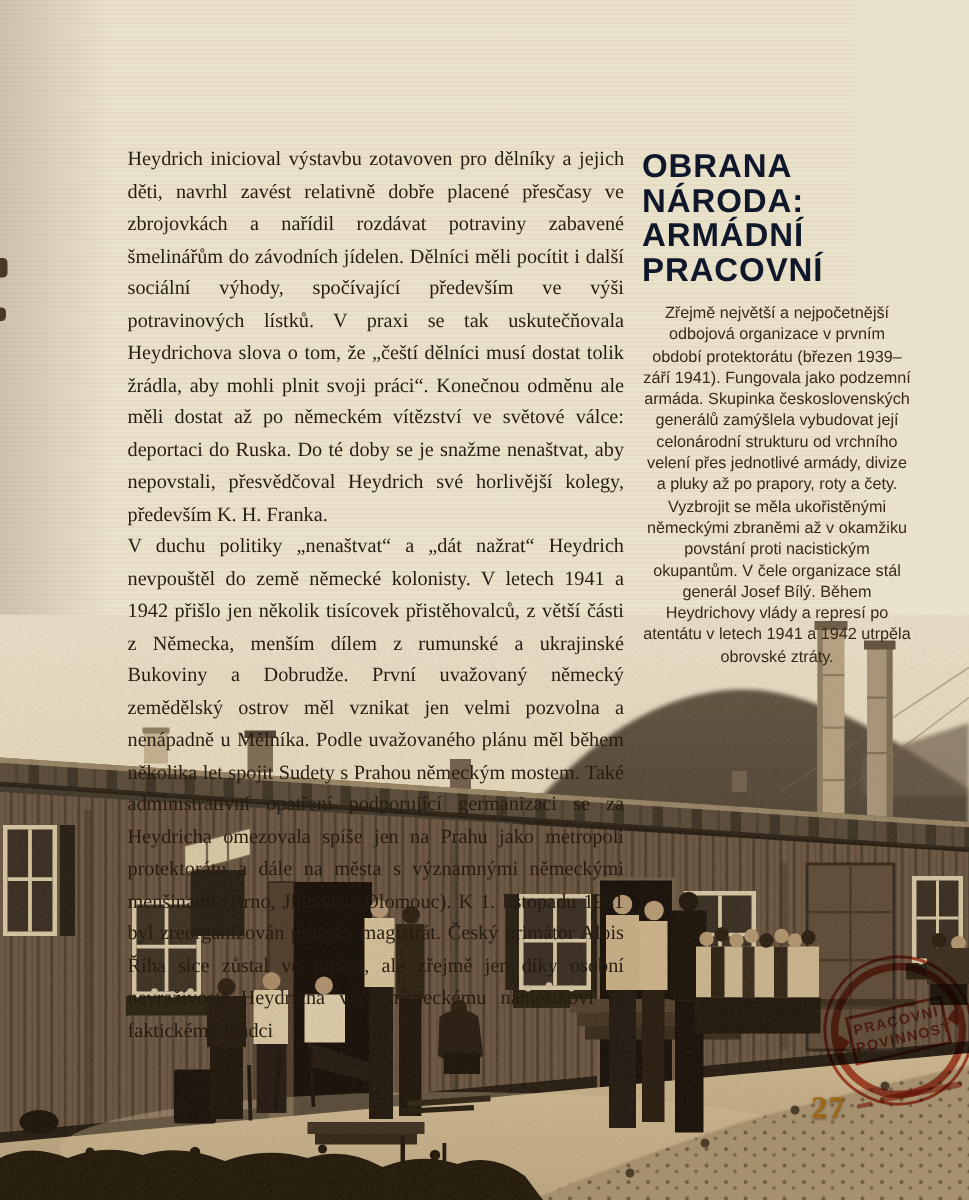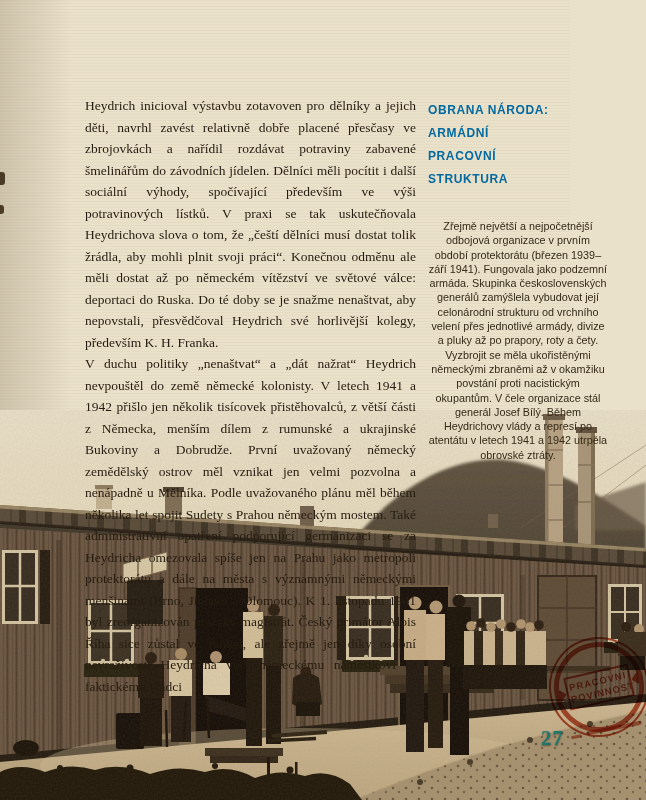--- a/index.html
+++ b/index.html
@@ -15,21 +15,21 @@
 
   
   .article{position:absolute;left:85px;top:95px;width:331px;z-index:3;
     font-family:"Liberation Serif",serif;font-size:13.5px;line-height:21.5px;
     color:#261c10;text-align:justify;}
   .article p{margin:0;}
 
   
   .sidebar{position:absolute;left:428px;top:99px;width:180px;z-index:3;}
   .sidebar-title{font-family:"Liberation Sans",sans-serif;font-weight:700;
-    font-size:12px;line-height:23px;letter-spacing:0.6px;color:#0369a1;margin:0 0 28px 0;}
+    font-size:22px;line-height:23px;letter-spacing:0.6px;color:#0f172a;margin:0 0 11px 0;}
   .sidebar-title span{display:block;}
   .sidebar-body{font-family:"Liberation Sans",sans-serif;font-size:10.8px;line-height:14.3px;
     color:#362a18;text-align:center;}
 
   
   .photo{position:absolute;left:0;top:410px;width:646px;height:390px;z-index:2;}
 
   
   .stamp{position:absolute;left:549px;top:637px;width:100px;height:100px;z-index:4;
     transform:rotate(-13deg);color:#c0492b;mix-blend-mode:multiply;opacity:0.92;}
@@ -44,42 +44,41 @@
   .stamp-diamond.left{left:7px;}
   .stamp-diamond.right{right:7px;}
   .stamp-smear{position:absolute;left:586px;top:726px;width:56px;height:4px;background:#c0492b;
     transform:rotate(-11deg);border-radius:2px;opacity:.7;mix-blend-mode:multiply;z-index:4;}
   .stamp-smear::after{content:"";position:absolute;left:-16px;top:2px;width:11px;height:3px;
     background:#c0492b;border-radius:2px;}
 
   
   .page-number{position:absolute;left:541px;top:726px;z-index:5;
     font-family:"Liberation Serif",serif;font-weight:700;font-size:21px;letter-spacing:1px;
-    color:#0f766e;opacity:.9;text-shadow:0 1px 2px rgba(30,20,8,0.55);}
+    color:#a16207;opacity:.9;text-shadow:0 1px 2px rgba(30,20,8,0.55);}
 </style>
 </head>
 <body>
 
 <div id="page">
   <div class="paper-texture"></div>
   <div class="binding-shadow"></div>
   <div class="speck s1"></div>
   <div class="speck s2"></div>
 
   <div class="article">
     <p>Heydrich inicioval výstavbu zotavoven pro dělníky a jejich děti, navrhl zavést relativně dobře placené přesčasy ve zbrojovkách a nařídil rozdávat potraviny zabavené šmelinářům do závodních jídelen. Dělníci měli pocítit i další sociální výhody, spočívající především ve výši potravinových lístků. V praxi se tak uskutečňovala Heydrichova slova o tom, že „čeští dělníci musí dostat tolik žrádla, aby mohli plnit svoji práci“. Konečnou odměnu ale měli dostat až po německém vítězství ve světové válce: deportaci do Ruska. Do té doby se je snažme nenaštvat, aby nepovstali, přesvědčoval Heydrich své horlivější kolegy, především K. H. Franka.</p>
     <p>V duchu politiky „nenaštvat“ a „dát nažrat“ Heydrich nevpouštěl do země německé kolonisty. V letech 1941 a 1942 přišlo jen několik tisícovek přistěhovalců, z větší části z Německa, menším dílem z rumunské a ukrajinské Bukoviny a Dobrudže. První uvažovaný německý zemědělský ostrov měl vznikat jen velmi pozvolna a nenápadně u Mělníka. Podle uvažovaného plánu měl během několika let spojit Sudety s Prahou německým mostem. Také administrativní opatření podporující germanizaci se za Heydricha omezovala spíše jen na Prahu jako metropoli protektorátu a dále na města s významnými německými menšinami (Brno, Jihlavu a Olomouc). K 1. listopadu 1941 byl zreorganizován pražský magistrát. Český primátor Alois Říha sice zůstal ve funkci, ale zřejmě jen díky osobní nevraživosti Heydricha vůči německému náměstkovi (a faktickému vládci</p>
   </div>
 
   <div class="sidebar">
     <h2 class="sidebar-title">
       <span>OBRANA NÁRODA:</span>
       <span>ARMÁDNÍ</span>
       <span>PRACOVNÍ</span>
-      <span>STRUKTURA</span>
     </h2>
     <div class="sidebar-body">Zřejmě největší a nejpočetnější odbojová organizace v prvním období protektorátu (březen 1939–září 1941). Fungovala jako podzemní armáda. Skupinka československých generálů zamýšlela vybudovat její celonárodní strukturu od vrchního velení přes jednotlivé armády, divize a pluky až po prapory, roty a čety. Vyzbrojit se měla ukořistěnými německými zbraněmi až v okamžiku povstání proti nacistickým okupantům. V čele organizace stál generál Josef Bílý. Během Heydrichovy vlády a represí po atentátu v letech 1941 a 1942 utrpěla obrovské ztráty.</div>
   </div>
 
   <svg class="photo" viewBox="0 0 646 390" aria-hidden="true">
     <defs>
       <linearGradient id="sk" x1="0" y1="0" x2="0" y2="1">
         <stop offset="0" stop-color="#eae1ca"></stop>
           <stop offset="0.55" stop-color="#e2d5b4"></stop>
           <stop offset="1" stop-color="#d8c6a2"></stop>

